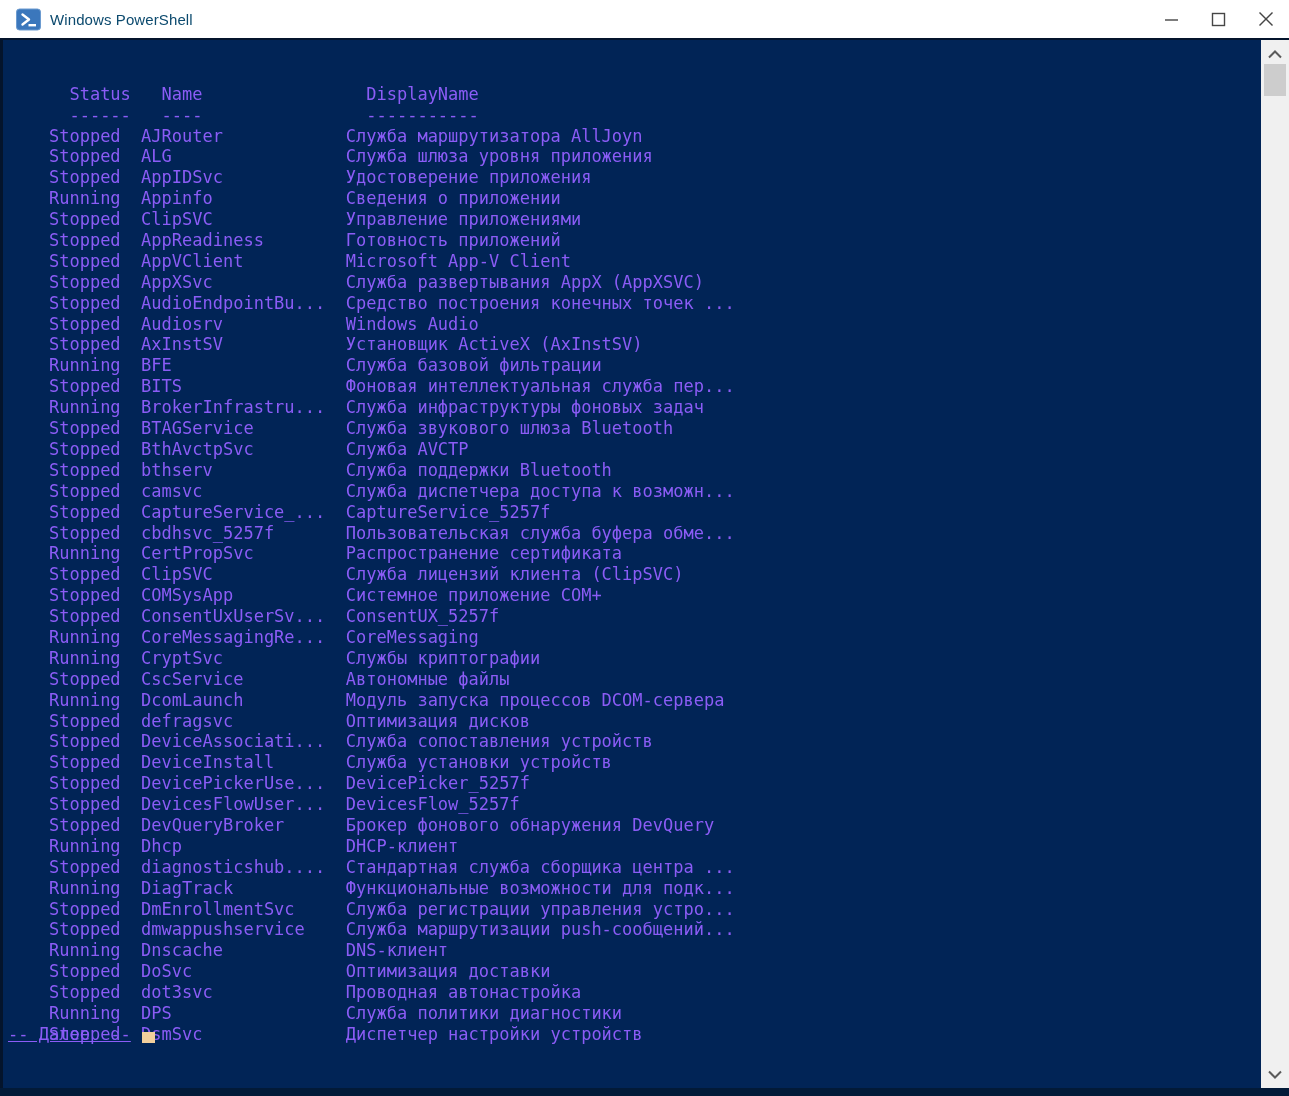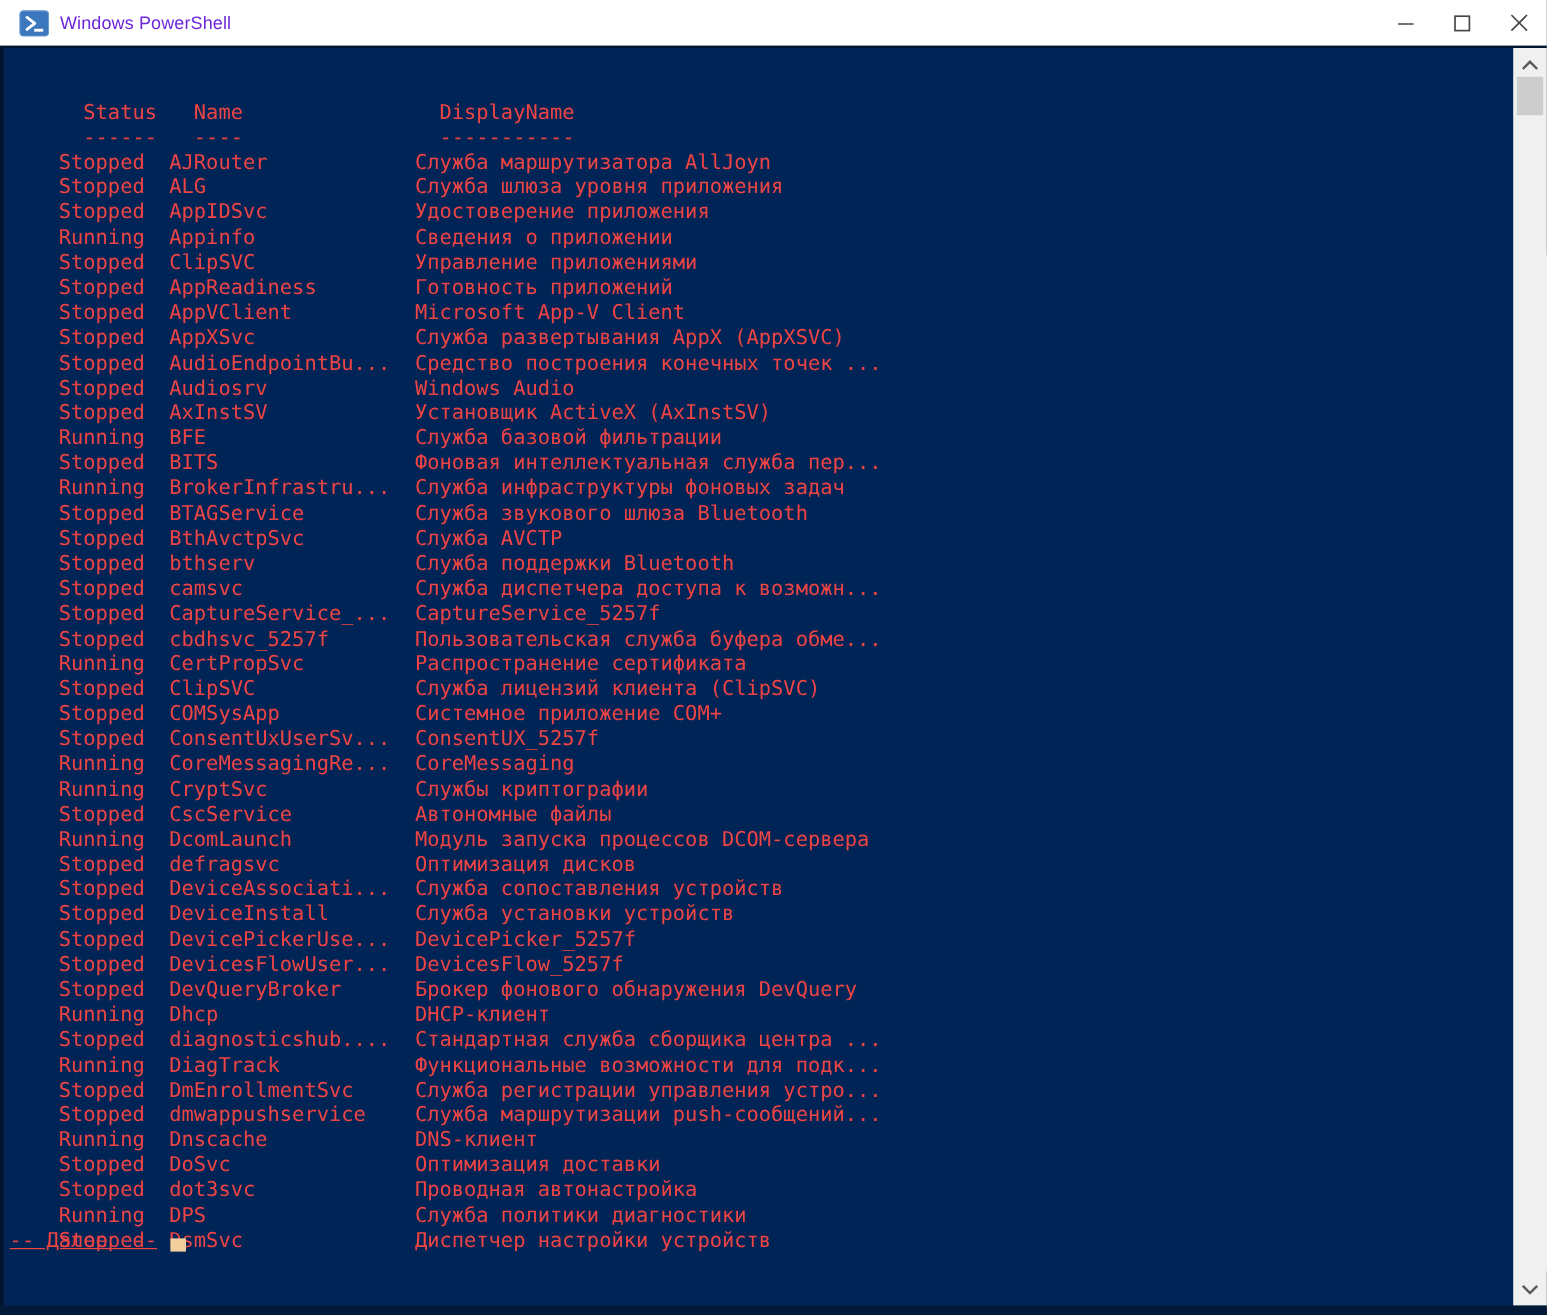--- a/index.html
+++ b/index.html
@@ -11,36 +11,36 @@
   .window{position:relative;width:1289px;height:1096px;background:#012456;}
 
   
   .titlebar{
     position:absolute;top:0;left:0;width:100%;height:40px;
     background:#ffffff;display:flex;align-items:center;
     border-bottom:2px solid #04142c;box-sizing:border-box;
   }
   .ps-icon{width:25px;height:23px;margin-left:16px;display:inline-flex;flex:0 0 auto;}
   .title-text{
-    margin-left:9px;font-size:15px;color:#6d28d9;letter-spacing:0.1px;
+    margin-left:9px;font-size:15px;color:#0c4a6e;letter-spacing:0.1px;
     white-space:nowrap;
   }
   .controls{position:absolute;right:0;top:0;height:38px;display:flex;}
   .ctrl{width:47px;height:38px;display:flex;align-items:center;justify-content:center;cursor:default;}
   .ctrl svg{display:block;}
 
   
   .console{
     position:absolute;top:40px;left:0;right:28px;bottom:8px;
     background:#012456;
     border-left:3px solid #04142c;
     box-sizing:border-box;
     padding:2px 0 0 5px;
     font-family:"DejaVu Sans Mono","Liberation Mono",monospace;
-    font-size:17px;color:#ef4444;
+    font-size:17px;color:#8b5cf6;
     overflow:hidden;
   }
   .row{height:20.9px;line-height:20.9px;white-space:pre;}
   .c-status{display:inline-block;width:9ch;}
   .c-name{display:inline-block;width:20ch;}
   .c-display{display:inline-block;}
   .more-line{display:flex;align-items:flex-end;text-decoration:underline;}
   .cursor{
     display:inline-block;width:13px;height:11px;margin-left:11px;margin-bottom:2px;
     background:#F2CF9C;

